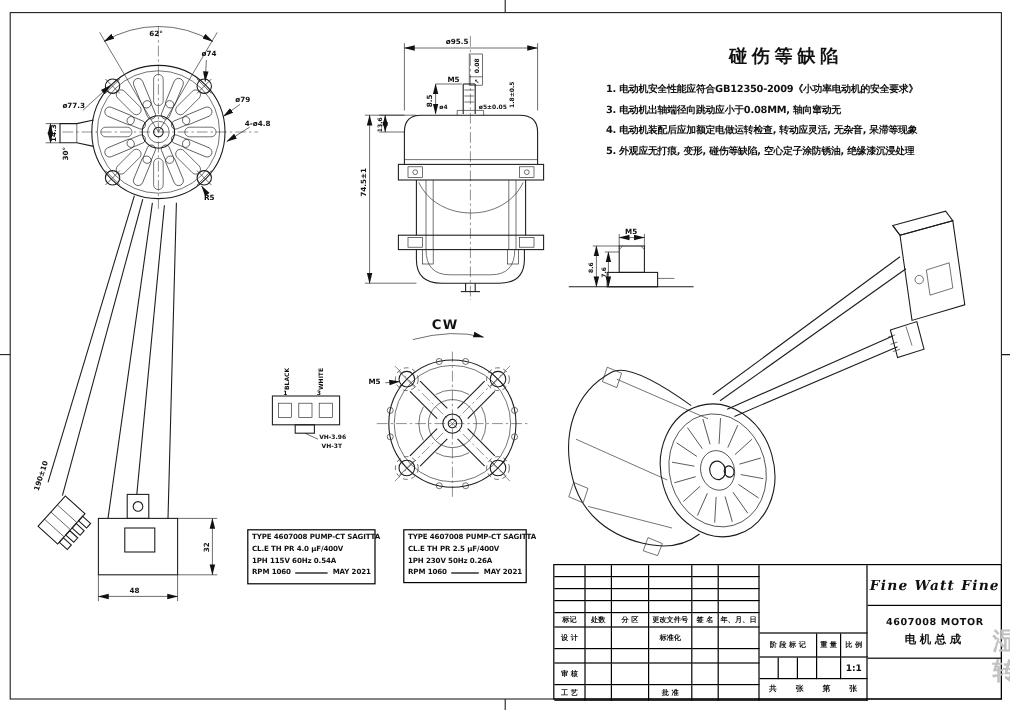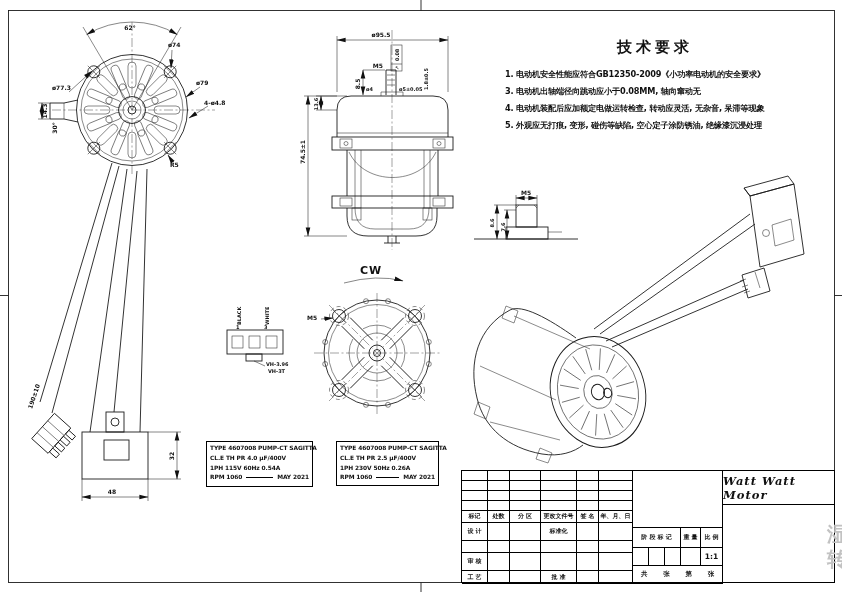--- a/index.html
+++ b/index.html
@@ -421,21 +421,21 @@
       <polygon points="742,275 764,268 770,291 748,298"></polygon>
       <line x1="746" y1="279" x2="740" y2="281" class="t"></line>
       <line x1="748" y1="285" x2="742" y2="287" class="t"></line>
       <line x1="750" y1="291" x2="744" y2="293" class="t"></line>
       <line x1="755" y1="272" x2="760" y2="288" class="t"></line>
     </g>
   </g>
 </svg>
 
   <div class="tech">
-    <div class="tt">技术要求</div>
+    <div class="tt">碰伤等缺陷</div>
     <div class="it">1. 电动机安全性能应符合GB12350-2009《小功率电动机的安全要求》</div>
     <div class="it">3. 电动机出轴端径向跳动应小于0.08MM, 轴向窜动无</div>
     <div class="it">4. 电动机装配后应加额定电做运转检查, 转动应灵活, 无杂音, 呆滞等现象</div>
     <div class="it">5. 外观应无打痕, 变形, 碰伤等缺陷, 空心定子涂防锈油, 绝缘漆沉浸处理</div>
   </div>
 
   <div class="spec s1">
     <div>TYPE 4607008 PUMP-CT SAGITTA</div>
     <div>CL.E TH PR 4.0 μF/400V</div>
     <div>1PH 115V 60Hz 0.54A</div>
@@ -551,21 +551,25 @@
       <div class="row" style="height:18px">
         <div class="c sheets" style="width:90px">
           <span>共</span>
           <span>张</span>
           <span>第</span>
           <span>张</span>
         </div>
       </div>
     </div>
     <div class="rt">
-      <div class="company">Watt Watt Motor</div>
+      <div class="company">Fine Watt Fine</div>
+      <div class="pn">
+        <div class="pnum">4607008 MOTOR</div>
+        <div class="pname">电机总成</div>
+      </div>
       <div style="height:34px"></div>
     </div>
   </div>
 
   <div class="wm">
     <div>湿</div>
     <div>转</div>
   </div>
 
 </div>

